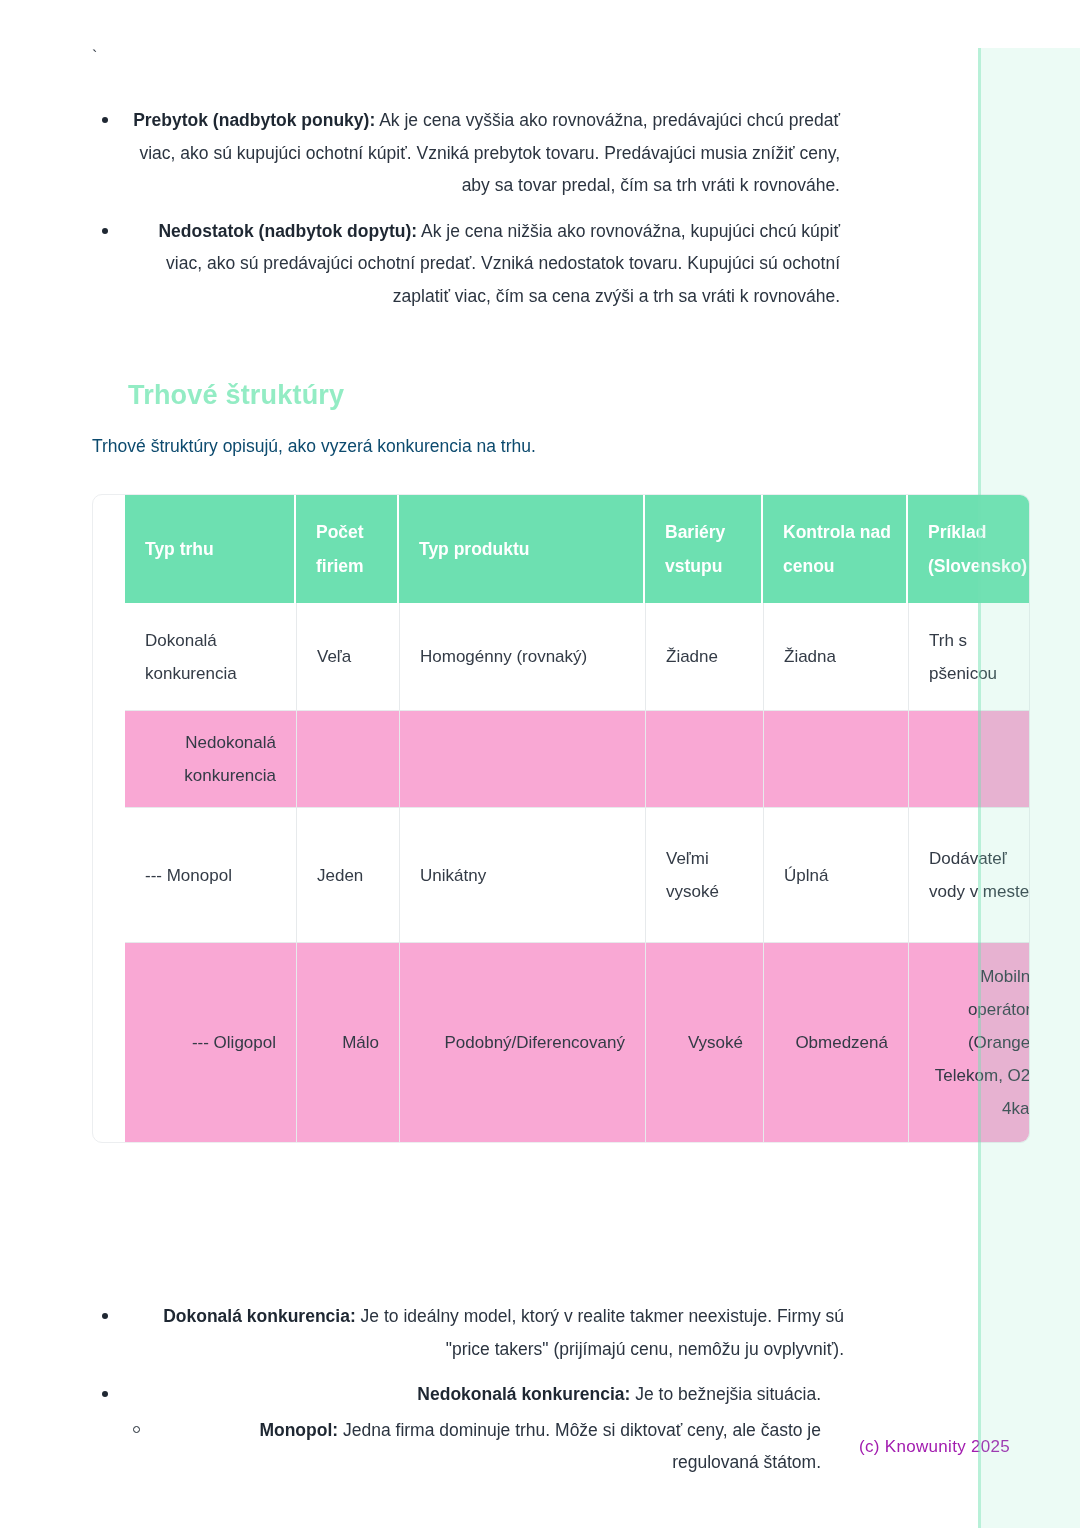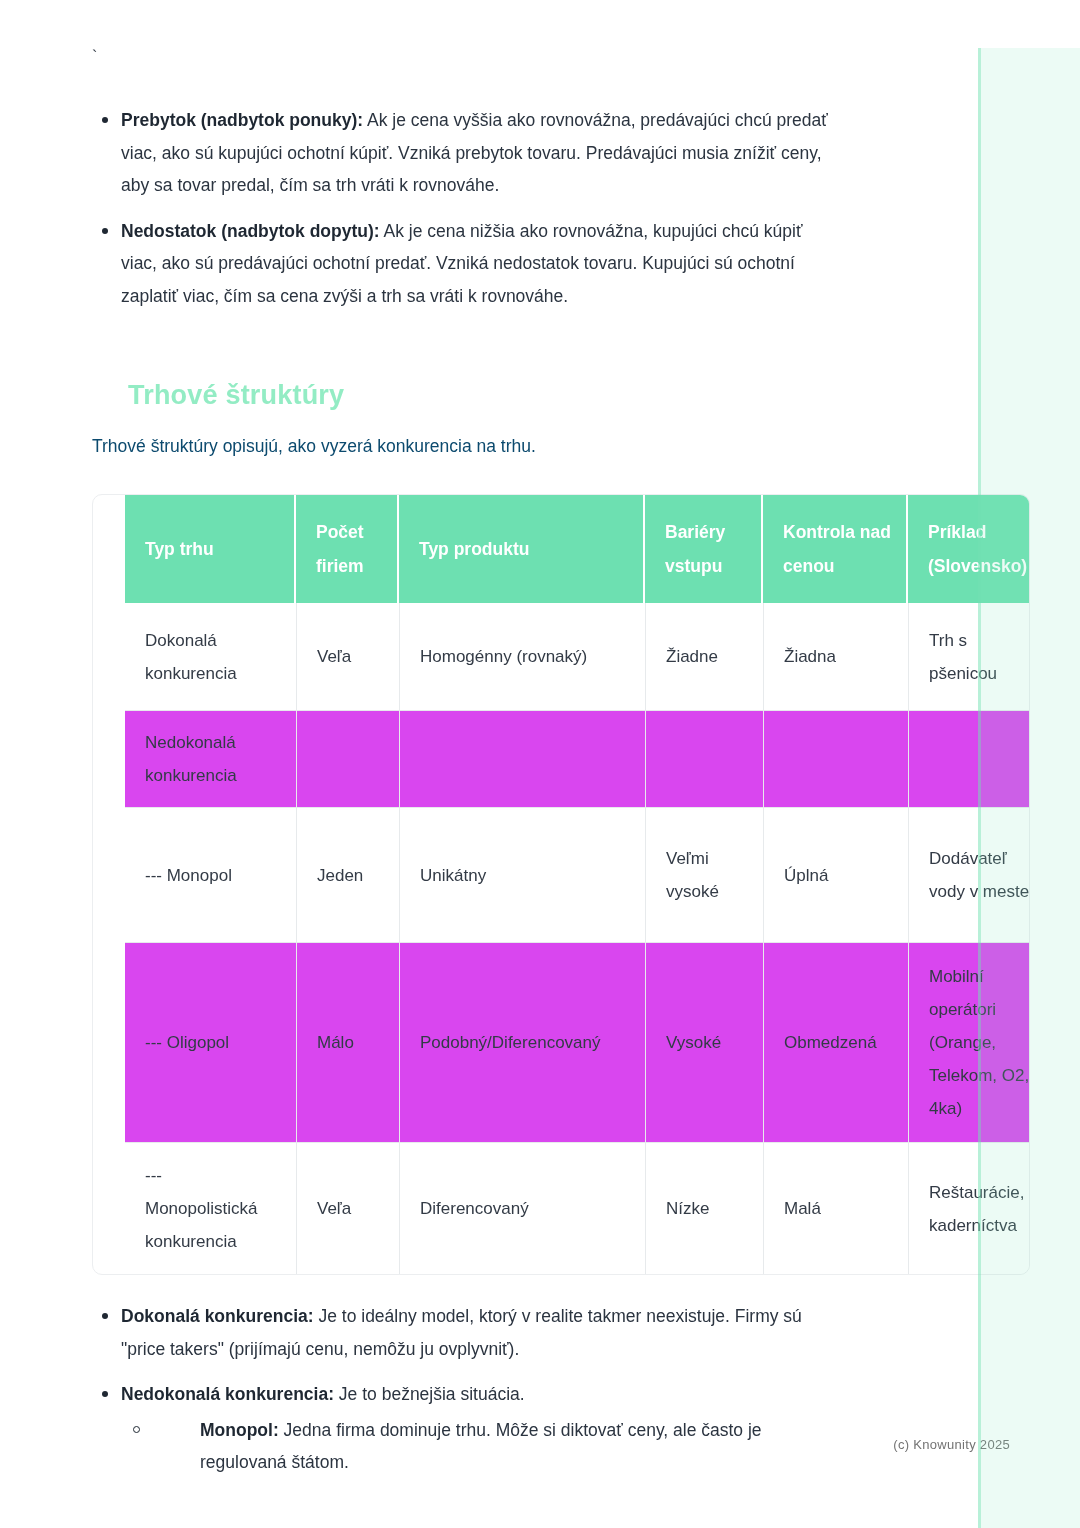--- a/index.html
+++ b/index.html
@@ -25,21 +25,21 @@
   }
 
   .stray-mark {
     position:absolute; left:92px; top:48px;
     font-size:16px; color:#3a424d;
   }
 
   
   .blist {
     position:absolute;
-    display:flex; flex-direction:column; gap:13px;
+    display:flex; flex-direction:column; gap:13px;text-align:right;
   }
   .blist-top   { left:92px; top:104px;  width:748px; }
   .blist-bottom{ left:92px; top:1300px; width:752px; }
   .bitem { display:flex; align-items:flex-start; }
   .dot {
     flex:none; width:6px; height:6px; border-radius:50%;
     background:#1f2833; margin:13px 13px 0 10px;
   }
   .circ {
     flex:none; width:7px; height:7px; border-radius:50%;
@@ -83,31 +83,31 @@
   td {
     background:#ffffff;
     font-size:17px; line-height:33px; color:#333b46;
     vertical-align:middle; text-align:left;
     padding:10px 20px;
     border-top:1px solid #e7eaec;
     border-left:1px solid #e7eaec;
   }
   td:first-child { border-left:none;margin-top:14px; }
   tbody tr:first-child td { border-top:none; }
-  tr.alt td { background:#d946ef; }
+  tr.alt td { background:#f9a8d4;text-align:right; }
   tr.r1 td { height:107px; }
   tr.r2 td { height:97px; }
   tr.r3 td { height:135px; }
   tr.r4 td { height:200px; }
   tr.r5 td { height:132px; }
   td.c-last { padding-right:28px; }
 
   .footer-credit {
     position:absolute; right:70px; top:1437px;
-    font-size:13px; color:#737373;
+    font-size:17px; color:#a21caf;
     letter-spacing:0.3px;
     z-index:2;
   }
 </style>
 </head>
 <body>
 
 <div class="page">
 
   <span class="stray-mark">`</span>
@@ -178,28 +178,20 @@
           <td class="c-last">Dodávateľ vody v meste</td>
         </tr>
         <tr class="r4 alt">
           <td>--- Oligopol</td>
           <td>Málo</td>
           <td>Podobný/Diferencovaný</td>
           <td>Vysoké</td>
           <td>Obmedzená</td>
           <td class="c-last">Mobilní operátori (Orange, Telekom, O2, 4ka)</td>
         </tr>
-        <tr class="r5">
-          <td>--- Monopolistická konkurencia</td>
-          <td>Veľa</td>
-          <td>Diferencovaný</td>
-          <td>Nízke</td>
-          <td>Malá</td>
-          <td class="c-last">Reštaurácie, kaderníctva</td>
-        </tr>
       </tbody>
     </table>
   </div>
 
   <div class="blist blist-bottom">
     <div class="bitem">
       <span class="dot"></span>
       <div class="btext">
         <span class="lead">Dokonalá konkurencia:</span>
         <span>Je to ideálny model, ktorý v realite takmer neexistuje. Firmy sú "price takers" (prijímajú cenu, nemôžu ju ovplyvniť).</span>

